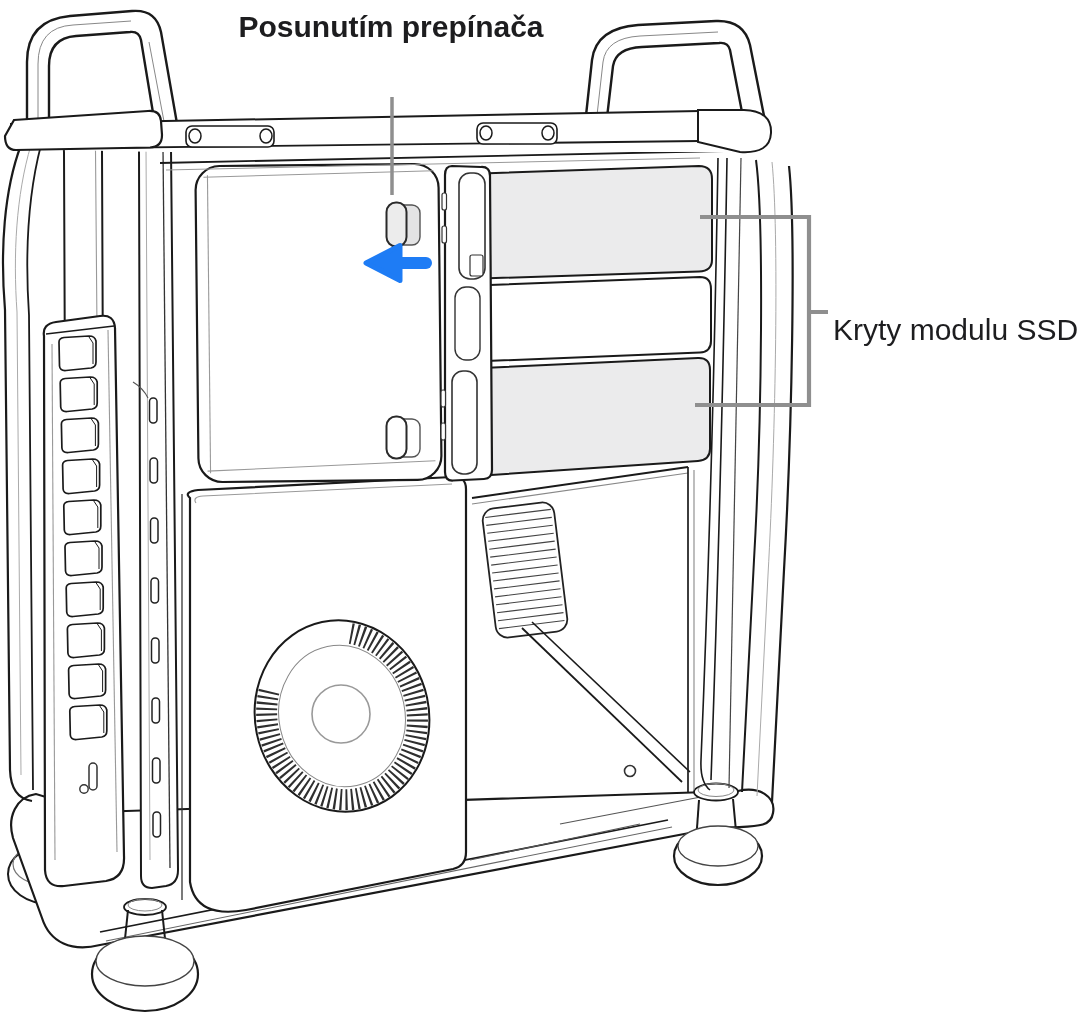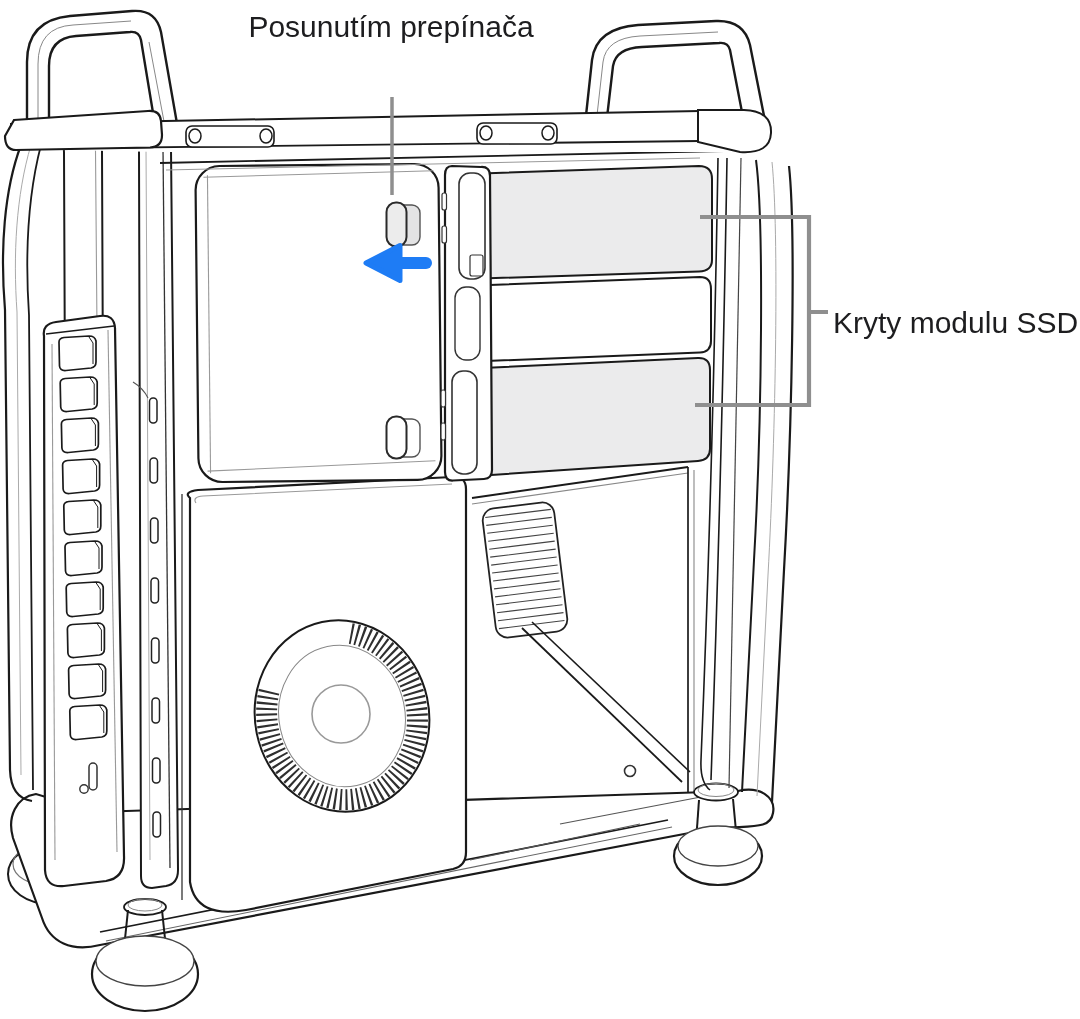--- a/index.html
+++ b/index.html
@@ -12,22 +12,22 @@
   }
   .stage svg{position:absolute;left:0;top:0;}
   .callout-text{
     position:absolute;
     color:#1d1d1f;
     font-size:30px;
     line-height:38px;
     white-space:nowrap;
   }
   .callout-text.center{text-align:center;}
-  #switch-callout-text{left:226px;top:8px;width:330px;}
-  #ssd-callout-text{left:833px;top:304px;}
+  #switch-callout-text{left:226px;top:8px;width:330px;font-weight:bold;}
+  #ssd-callout-text{left:833px;top:311px;}
 </style>
 </head>
 <body>
 
 <div class="stage">
 
 <svg width="1080" height="1019" viewBox="0 0 1080 1019">
   <defs>
     <g id="tab">
       <path d="M3,6 Q3,2 8,1.5 L33,0 Q39,0 40,5 L40,26 Q40,31 35,32 L10,34.5 Q4,35 3.5,30 Z" fill="#ffffff" stroke="#1a1a1a" stroke-width="1.7"></path>

